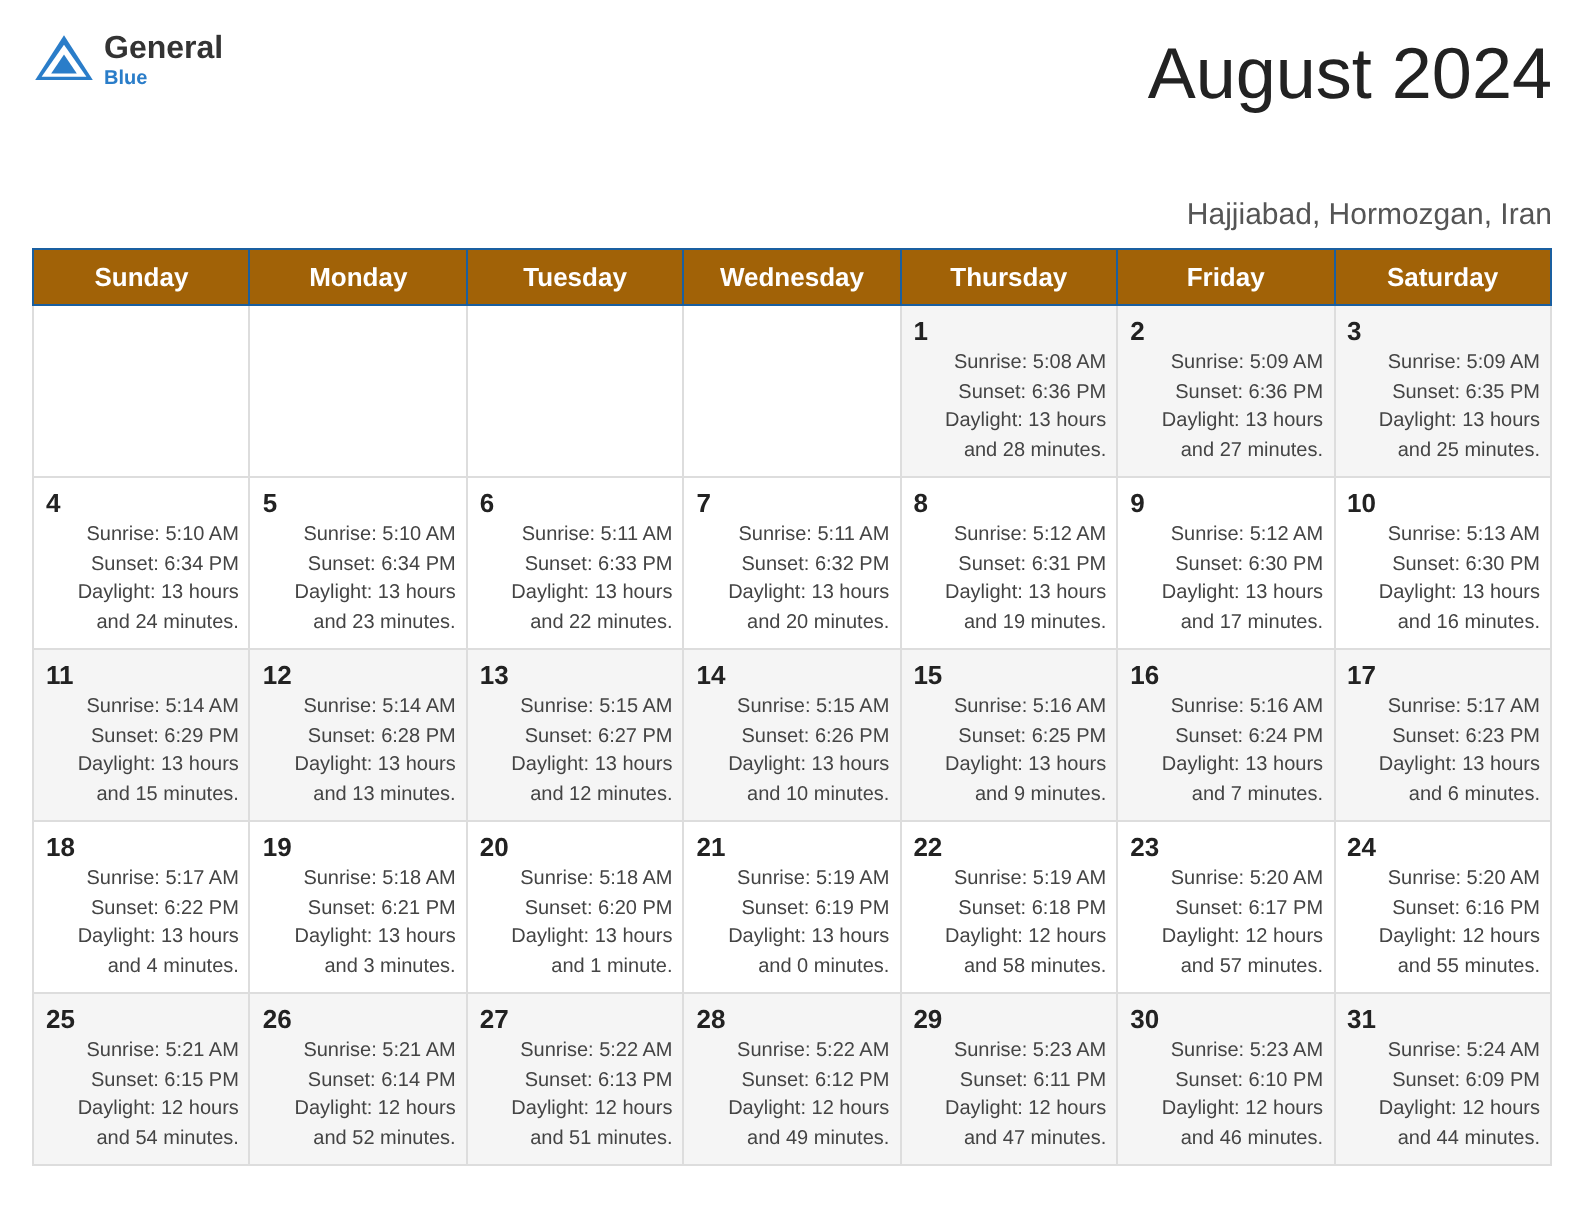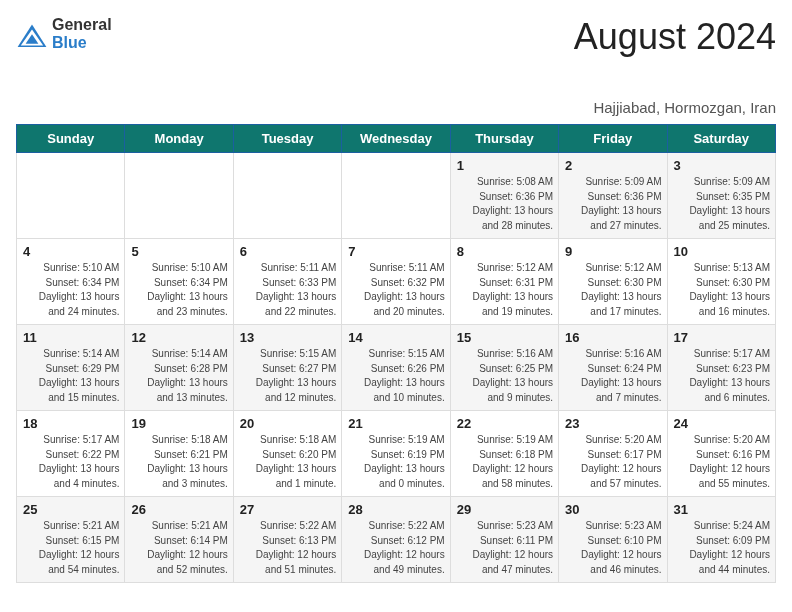--- a/index.html
+++ b/index.html
@@ -11,35 +11,35 @@
       padding: 16px;
     }
     .header {
       display: flex;
       justify-content: space-between;
       align-items: flex-start;
       margin-bottom: 8px;
     }
     .logo {
       display: flex;
-      align-items: flex-end;
+      align-items: center;
       gap: 4px;
     }
     .logo-text {
       display: flex;
       flex-direction: column;
       line-height: 1.1;
     }
     .logo-general {
       font-size: 16px;
       font-weight: bold;
       color: #333;
     }
     .logo-blue {
-      font-size: 16px;
+      font-size: 10px;
       font-weight: bold;
       color: #2a7dc9;
     }
     .logo-icon {
       width: 32px;
       height: 28px;
     }
     .title-area {
       text-align: right;
     }
@@ -52,21 +52,21 @@
       font-size: 15px;
       color: #555;
       margin-top: 41px;
     }
     table {
       width: 100%;
       border-collapse: collapse;
       table-layout: fixed;
     }
     thead tr {
-      background: #0f766e;
+      background: #a16207;
       color: #fff;
     }
     thead th {
       padding: 6px 4px;
       font-size: 13px;
       font-weight: bold;
       text-align: center;
       border: 1px solid #1a5fa0;
     }
     tbody tr {

